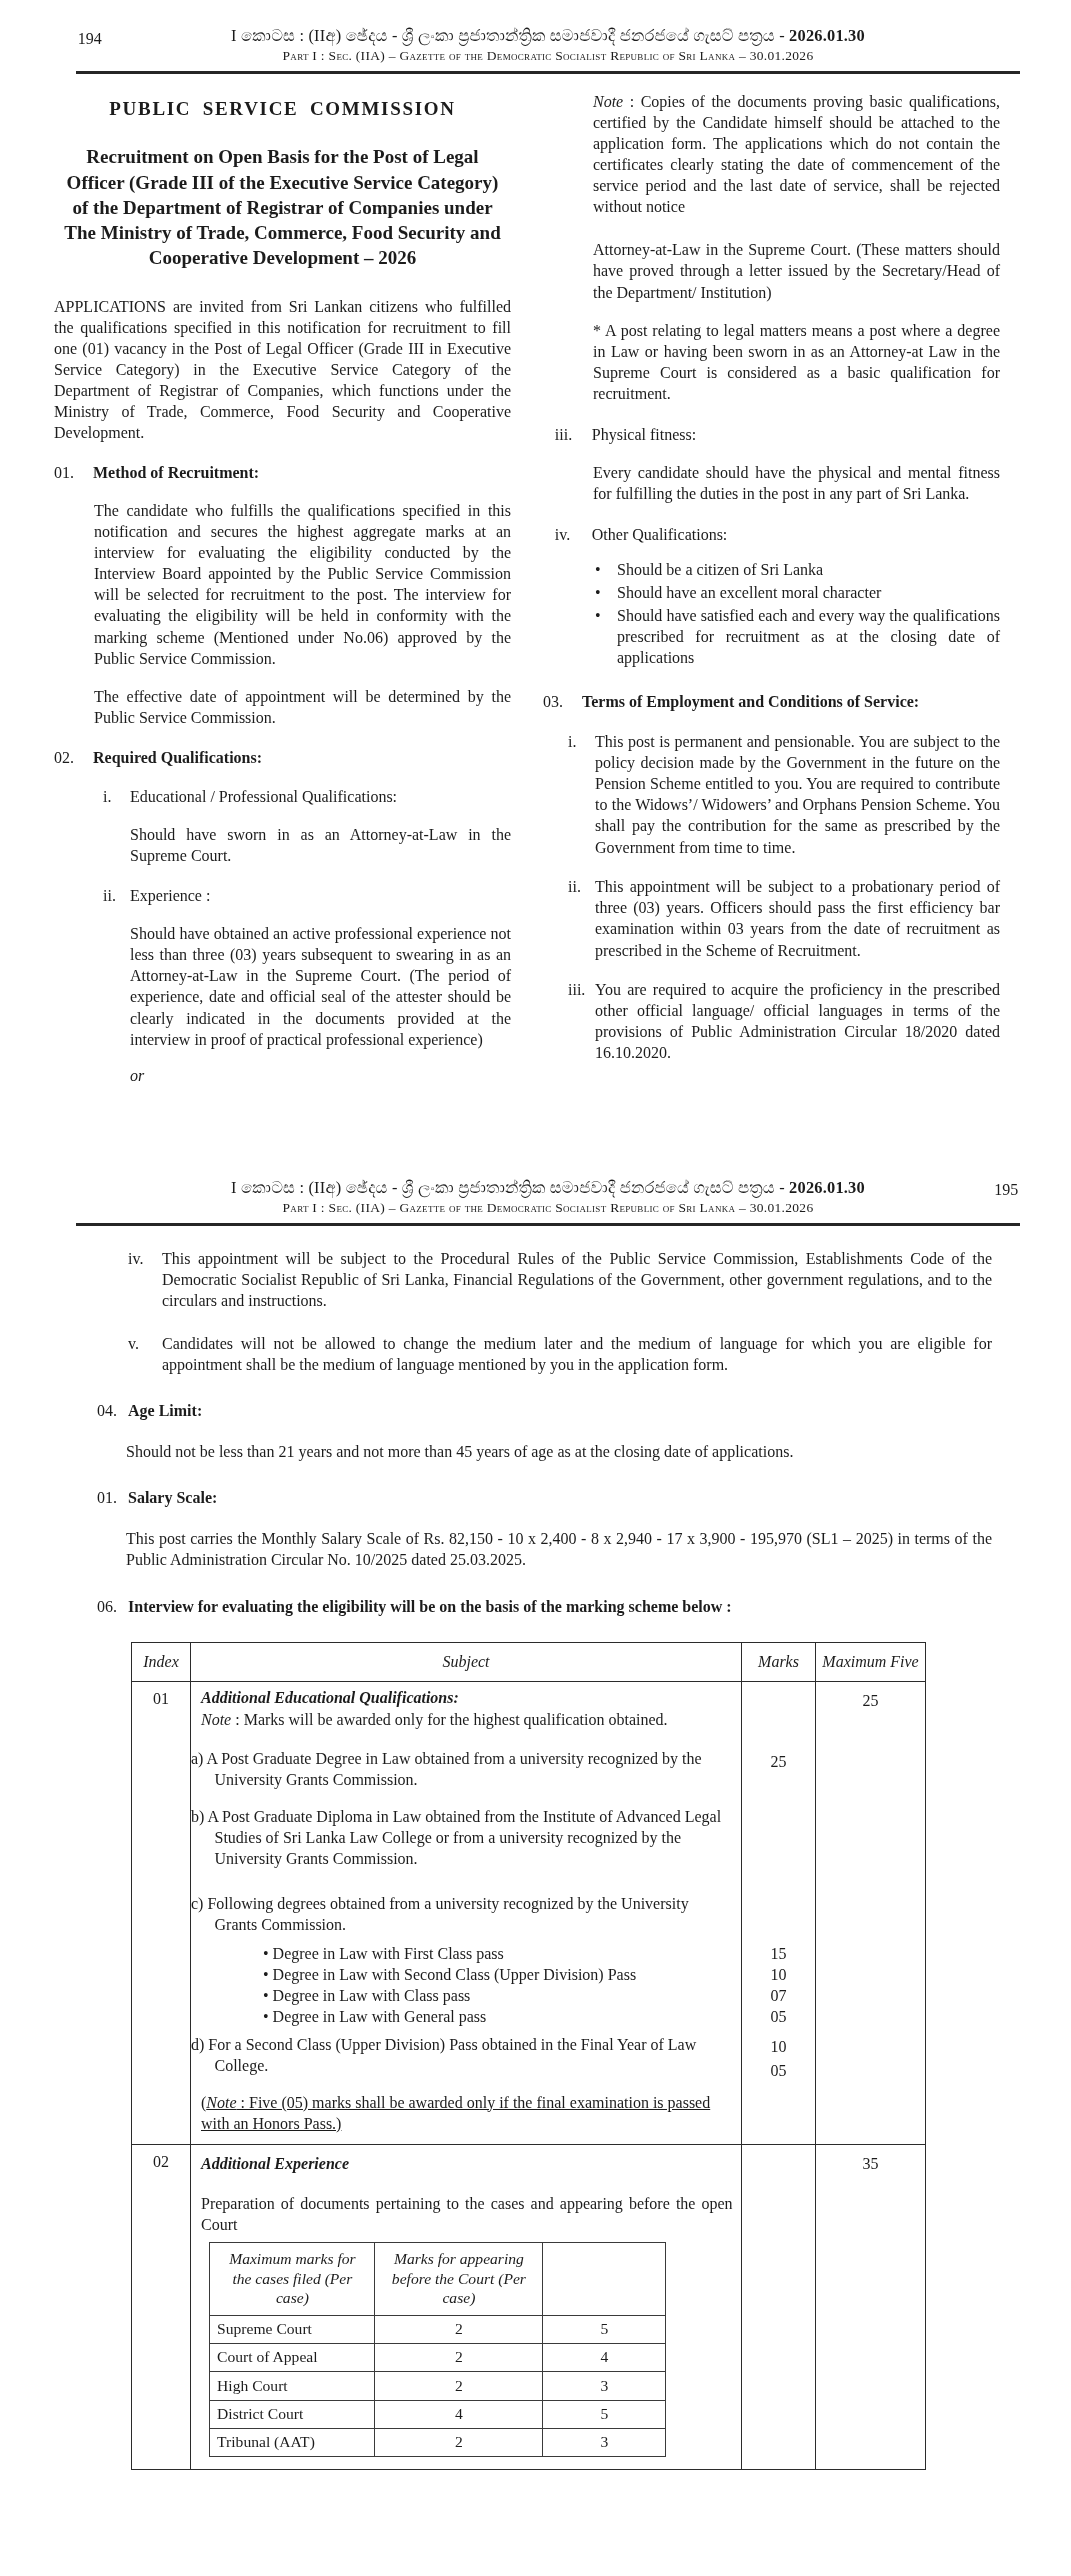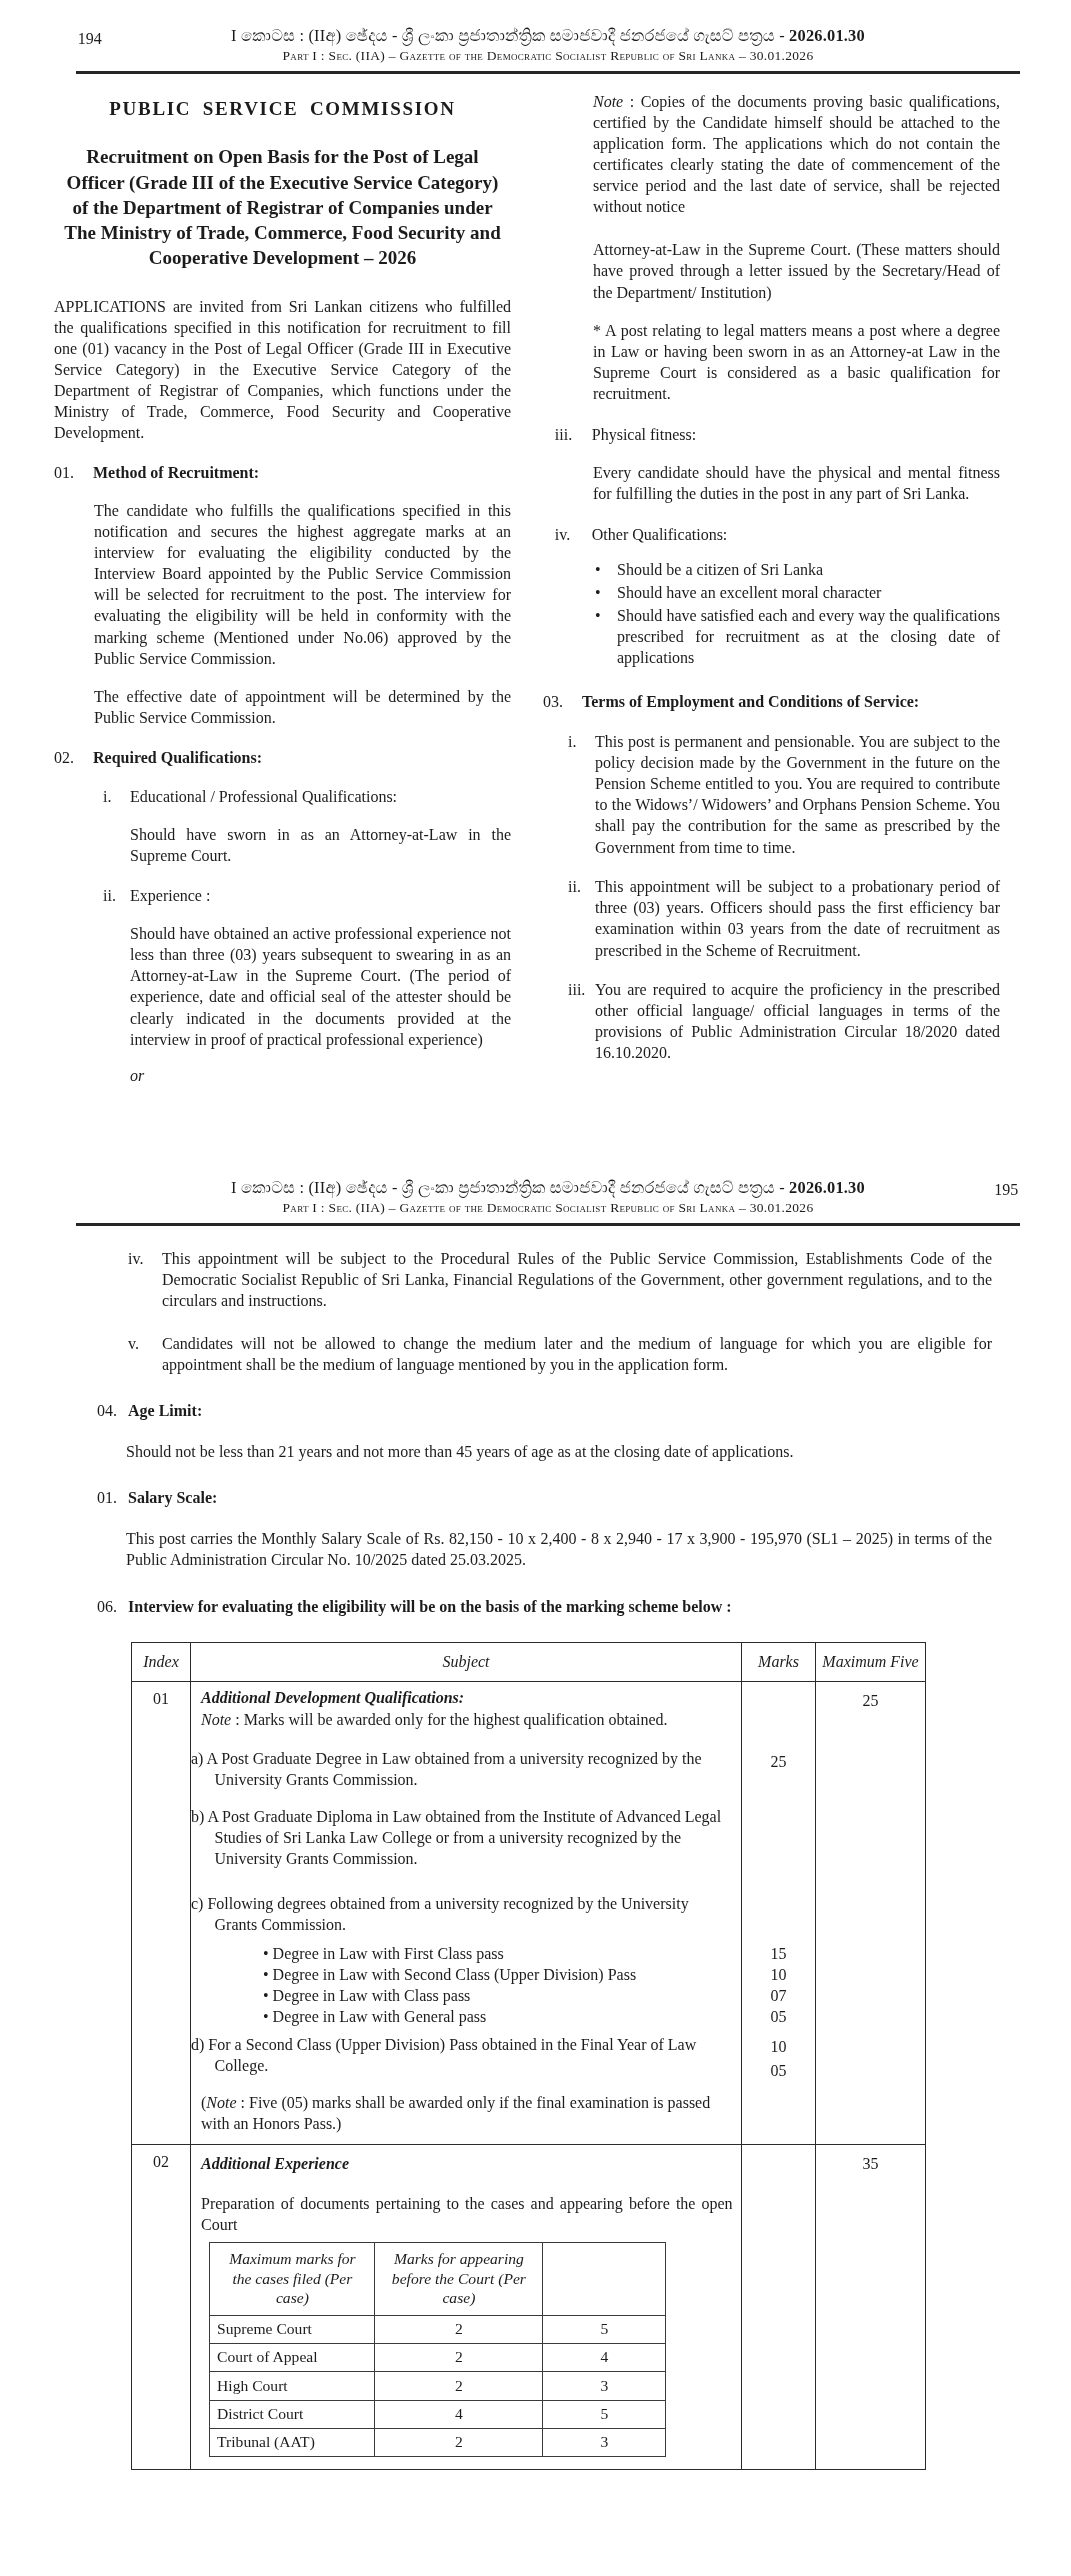--- a/index.html
+++ b/index.html
@@ -69,21 +69,21 @@
   .sm-marks.topline{align-items:flex-start;}
   .sm-marks .mm{display:block;}
   .subj-title{font-weight:bold;font-style:italic;padding-top:5px;}
   .subj-note{padding-top:0.8px;}
   .hang{padding-left:23.5px;text-indent:-23.5px;}
   .blk-a{padding-top:18.5px;padding-bottom:3.4px;}
   .blk-b{padding-top:11.8px;padding-bottom:1.7px;}
   .blk-c{padding-top:22px;padding-bottom:8.4px;}
   .degree{padding-left:72px;}
   .blk-d{padding-top:6.7px;}
-  .blk-note2{padding-top:8.4px;padding-bottom:10px;}
+  .blk-note2{padding-top:8.4px;padding-bottom:10px;text-decoration:underline;}
   .dmarks{padding-top:7.6px;line-height:1.5;}
   
   .ctable{border-collapse:collapse;margin:6.7px 0 11.8px 8.4px;table-layout:fixed;}
   .ctable th,.ctable td{border:1.4px solid #3a3a3a;padding:3.4px 6.7px;font-size:15.6px;}
   .ctable th{font-weight:normal;font-style:italic;text-align:center;line-height:1.25;padding:6.7px 8.4px;}
   .cc1{width:165px;} .cc2{width:168px;} .cc3{width:123px;}
   .ctable td{text-align:center;}
   .ctable td:first-child{text-align:left;}
   .exp-title{font-weight:bold;font-style:italic;padding-top:8.4px;}
   .exp-body{padding-top:18.5px;text-align:justify;}
@@ -232,21 +232,21 @@
         <th>Subject</th>
         <th>Marks</th>
         <th>Maximum Five</th>
       </tr>
 
       <tr>
         <td class="idx-cell">01</td>
         <td colspan="2">
           <div class="sm-grid">
             <div class="sm-sub">
-              <div class="subj-title"><span>Additional Development Qualifications</span><span style="font-weight:bold;">:</span></div>
+              <div class="subj-title"><span>Additional Educational Qualifications</span><span style="font-weight:bold;">:</span></div>
               <div class="subj-note"><i>Note</i><span> : Marks will be awarded only for the highest qualification obtained.</span></div>
             </div>
             <div class="sm-marks"></div>
 
             <div class="sm-sub blk-a hang">a)  A Post Graduate Degree in Law obtained from a university recognized by the University Grants Commission.</div>
             <div class="sm-marks">
                   <span class="mm">25</span>
                 </div>
 
             <div class="sm-sub blk-b hang">b) A Post Graduate Diploma in Law obtained from the Institute of Advanced Legal Studies of Sri Lanka Law College or from a university recognized by the University Grants Commission.</div>

